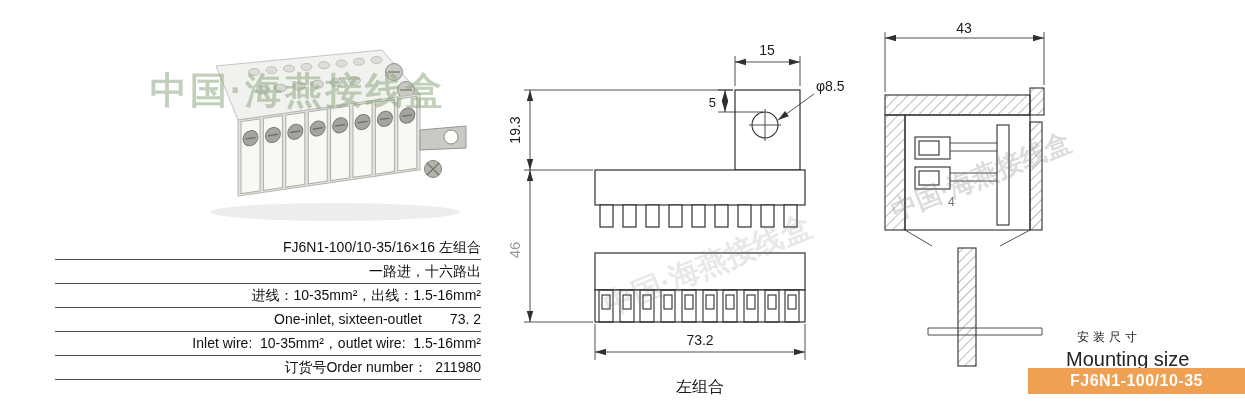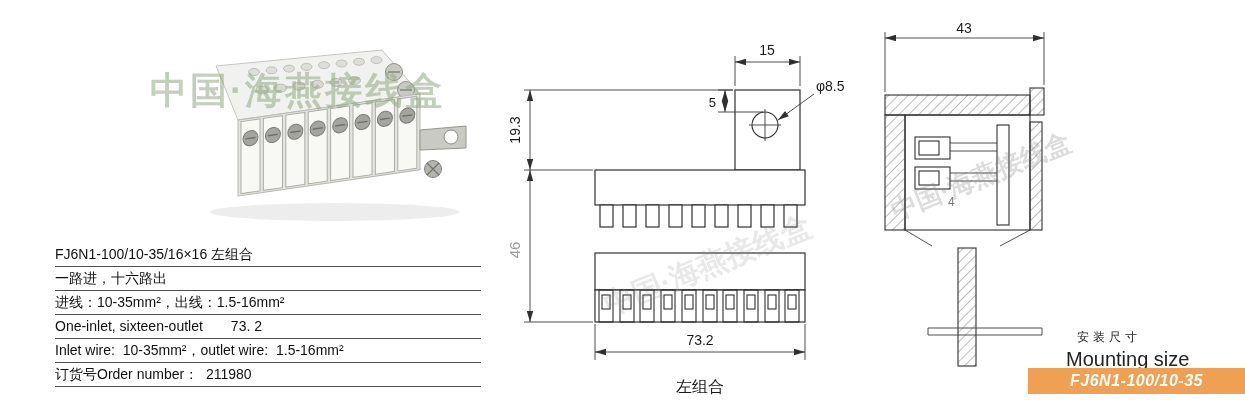--- a/index.html
+++ b/index.html
@@ -1,40 +1,40 @@
 <!DOCTYPE html>
 <html><head>
 <meta charset="utf-8">
 <style>
   html,body{margin:0;padding:0;background:#fff;}
   .page{position:relative;width:1245px;height:419px;background:#ffffff;overflow:hidden;
         font-family:"Liberation Sans",sans-serif;color:#111;}
   .abs{position:absolute;}
 
   
-  .spec-table{position:absolute;left:55px;top:243px;width:426px;}
+  .spec-table{position:absolute;left:55px;top:236px;width:426px;text-align:right;}
   .spec-row{height:23px;line-height:23px;border-bottom:1px solid #4f4f4f;
             font-size:14px;color:#101010;overflow:hidden;}
   .spec-row span{white-space:pre;}
   .spec-extra{margin-left:28px;}
 
   
   .wm-photo{position:absolute;left:150px;top:66px;font-size:37px;font-weight:bold;
             color:rgba(143,168,130,0.55);letter-spacing:3px;white-space:nowrap;z-index:5;}
   .wm-diag{position:absolute;font-weight:bold;white-space:nowrap;color:rgba(140,140,140,0.20);z-index:4;}
   .wm-mid{left:598px;top:288px;font-size:30px;transform:rotate(-22deg);transform-origin:left top;}
   .wm-side{left:886px;top:196px;font-size:26px;transform:rotate(-22deg);transform-origin:left top;
            color:rgba(130,130,130,0.28);}
 
   
   .footer-cn{position:absolute;left:1077px;top:329px;font-size:12px;letter-spacing:4px;color:#222;}
   .footer-en{position:absolute;left:1066px;top:348px;font-size:20px;color:#222;}
   .badge{position:absolute;left:1028px;top:368px;width:217px;height:26px;background:#f0a052;
          color:#ffffff;font-weight:bold;font-size:16px;text-align:center;line-height:26px;
-         letter-spacing:0.5px;font-style:italic;}
+         letter-spacing:0.5px;}
 
   
   svg .ol{stroke:#2f2f2f;stroke-width:1.2;fill:#ffffff;}
   svg .ol2{stroke:#2f2f2f;stroke-width:1.1;fill:none;}
   svg .xl{stroke:#3a3a3a;stroke-width:0.9;fill:none;}
   svg .dimtxt{font-size:14px;fill:#1a1a1a;font-family:"Liberation Sans",sans-serif;}
   svg .dimtxt-sm{font-size:13px;fill:#1a1a1a;font-family:"Liberation Sans",sans-serif;}
   svg .dimtxt-gray{font-size:15px;fill:#9a9a9a;font-family:"Liberation Sans",sans-serif;}
   svg .captxt{font-size:16px;fill:#1a1a1a;font-family:"Liberation Sans",sans-serif;}
   svg .lbl4{font-size:12px;fill:#777;font-family:"Liberation Sans",sans-serif;}

